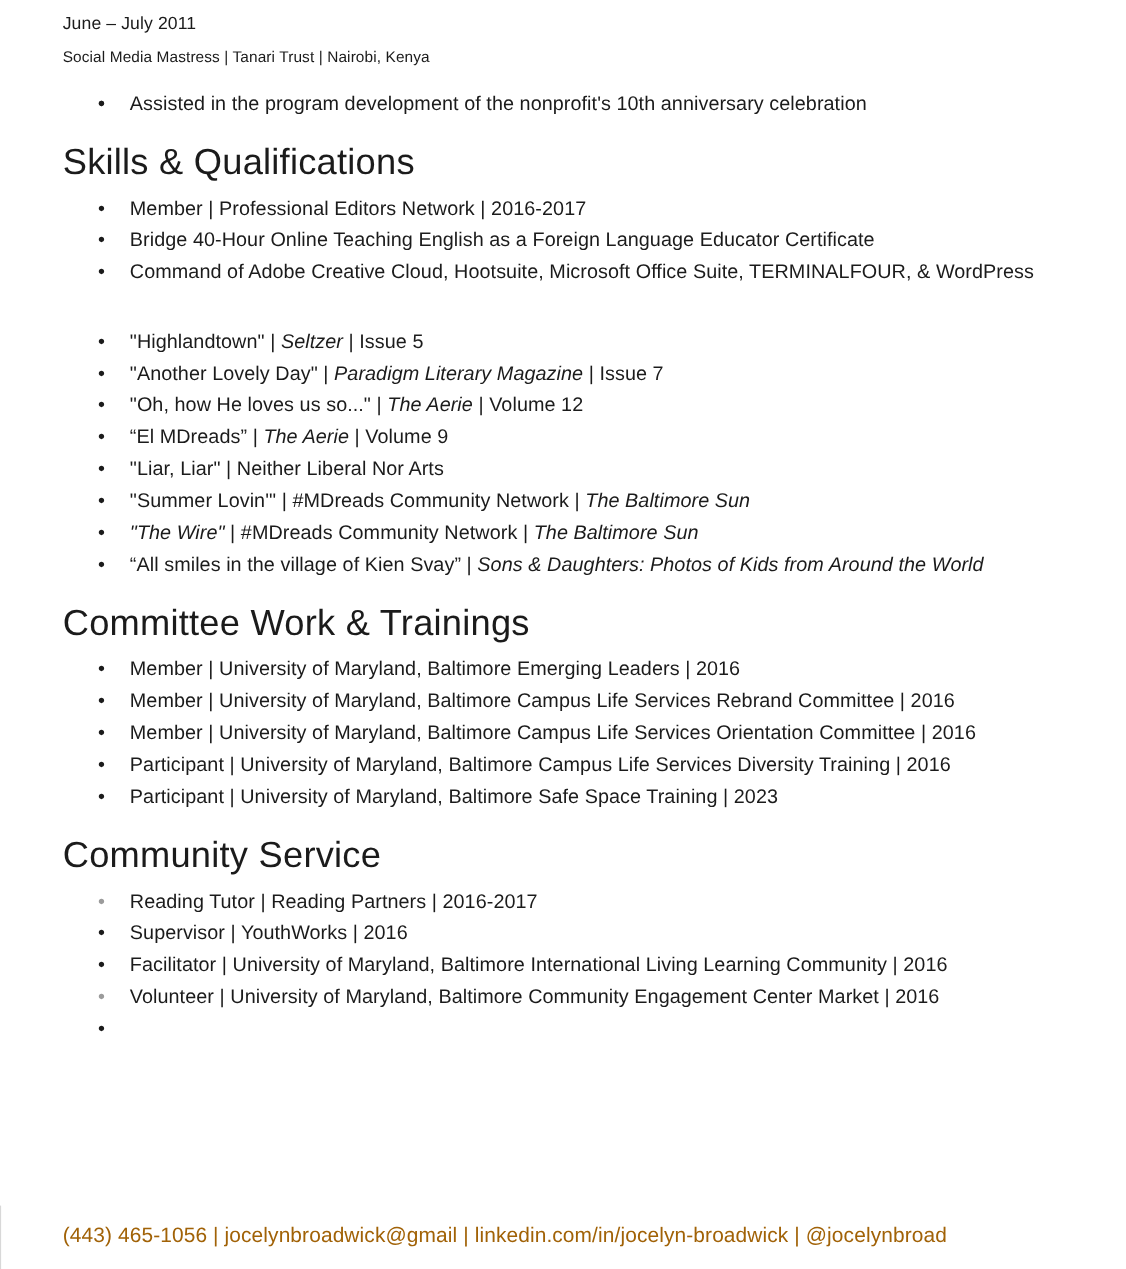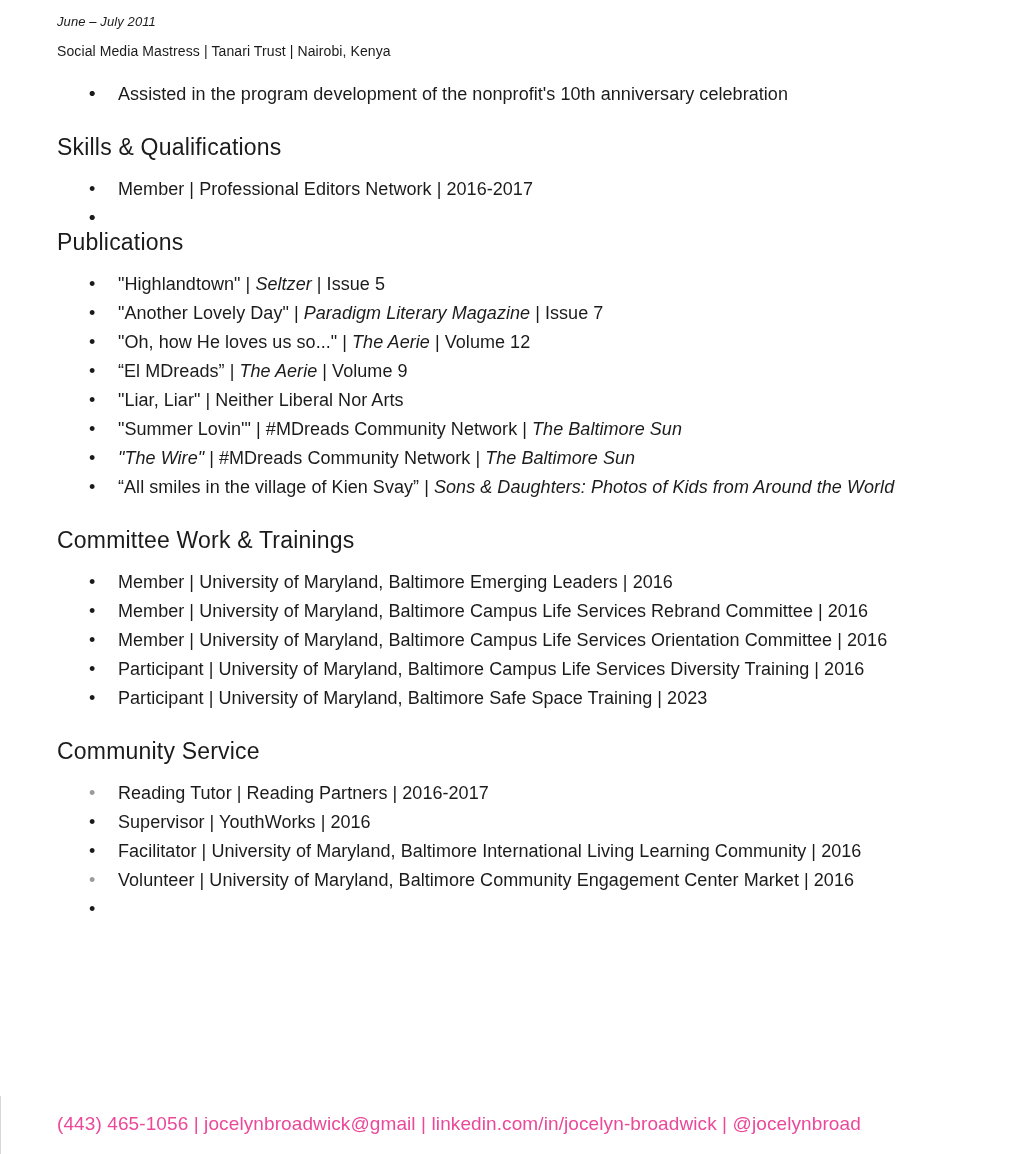--- a/index.html
+++ b/index.html
@@ -30,35 +30,34 @@
     top: 1096px;
     width: 1px;
     height: 58px;
     background: #d8d8d8;
   }
 
   .job-block {
     padding-top: 8px;
   }
   .job-dates {
-    font-style: italic;
-    font-size: 13px;
+    font-size: 16px;
     line-height: 28px;
     margin-left: 57px;
     letter-spacing: 0.1px;
   }
   .job-title {
     font-size: 14px;
     line-height: 30px;
     margin-left: 57px;
     letter-spacing: 0.1px;
   }
 
   h2.section-heading {
-    font-size: 23px;
+    font-size: 33px;
     font-weight: 400;
     line-height: 32px;
     margin: 0;
     margin-left: 57px;
     letter-spacing: 0.2px;
     color: #1b1b1b;
   }
 
   ul.bullets {
     list-style: none;
@@ -90,21 +89,21 @@
   .gap-head { height: 22px; }
   .gap-list { height: 12px; }
 
   .contact {
     position: absolute;
     left: 57px;
     top: 1110px;
     font-size: 19px;
     line-height: 28px;
     letter-spacing: 0.1px;
-    color: #ec4899;
+    color: #a16207;
     white-space: nowrap;
   }
 
   i { font-style: italic; }
 </style>
 </head>
 <body>
 
 <div class="page">
 
@@ -121,27 +120,26 @@
       <li><span class="marker">•</span></li>
       <li><span class="marker">•</span><span>Assisted in the program development of the nonprofit's 10th anniversary celebration</span></li>
     </ul>
 
   <div class="gap-head"></div>
 
   <h2 class="section-heading">Skills &amp; Qualifications</h2>
   <div class="gap-list"></div>
   <ul class="bullets" id="skills-bullets">
       <li><span class="marker">•</span><span>Member | Professional Editors Network | 2016-2017</span></li>
-      <li><span class="marker">•</span></li>
-      <li><span class="marker">•</span></li>
+      <li><span class="marker">•</span><span>Bridge 40-Hour Online Teaching English as a Foreign Language Educator Certificate</span></li>
+      <li><span class="marker">•</span><span>Command of Adobe Creative Cloud, Hootsuite, Microsoft Office Suite, TERMINALFOUR, &amp; WordPress</span></li>
     </ul>
 
   <div class="gap-head"></div>
 
-  <h2 class="section-heading">Publications</h2>
   <div class="gap-list"></div>
   <ul class="bullets" id="publications-bullets">
       <li><span class="marker">•</span><span>"Highlandtown"</span> | <i>Seltzer</i> | <span>Issue 5</span></li>
       <li><span class="marker">•</span><span>"Another Lovely Day"</span> | <i>Paradigm Literary Magazine</i> | <span>Issue 7</span></li>
       <li><span class="marker">•</span><span>"Oh, how He loves us so..."</span> | <i>The Aerie</i> | <span>Volume 12</span></li>
       <li><span class="marker">•</span><span>“El MDreads”</span> | <i>The Aerie</i> | <span>Volume 9</span></li>
       <li><span class="marker">•</span><span>"Liar, Liar"</span> | <span>Neither Liberal Nor Arts</span></li>
       <li><span class="marker">•</span><span>"Summer Lovin'"</span> | <span>#MDreads Community Network</span> | <i>The Baltimore Sun</i></li>
       <li><span class="marker">•</span><i>"The Wire"</i> | <span>#MDreads Community Network</span> | <i>The Baltimore Sun</i></li>
       <li><span class="marker">•</span><span>“All smiles in the village of Kien Svay”</span> | <i>Sons &amp; Daughters: Photos of Kids from Around the World</i></li>

